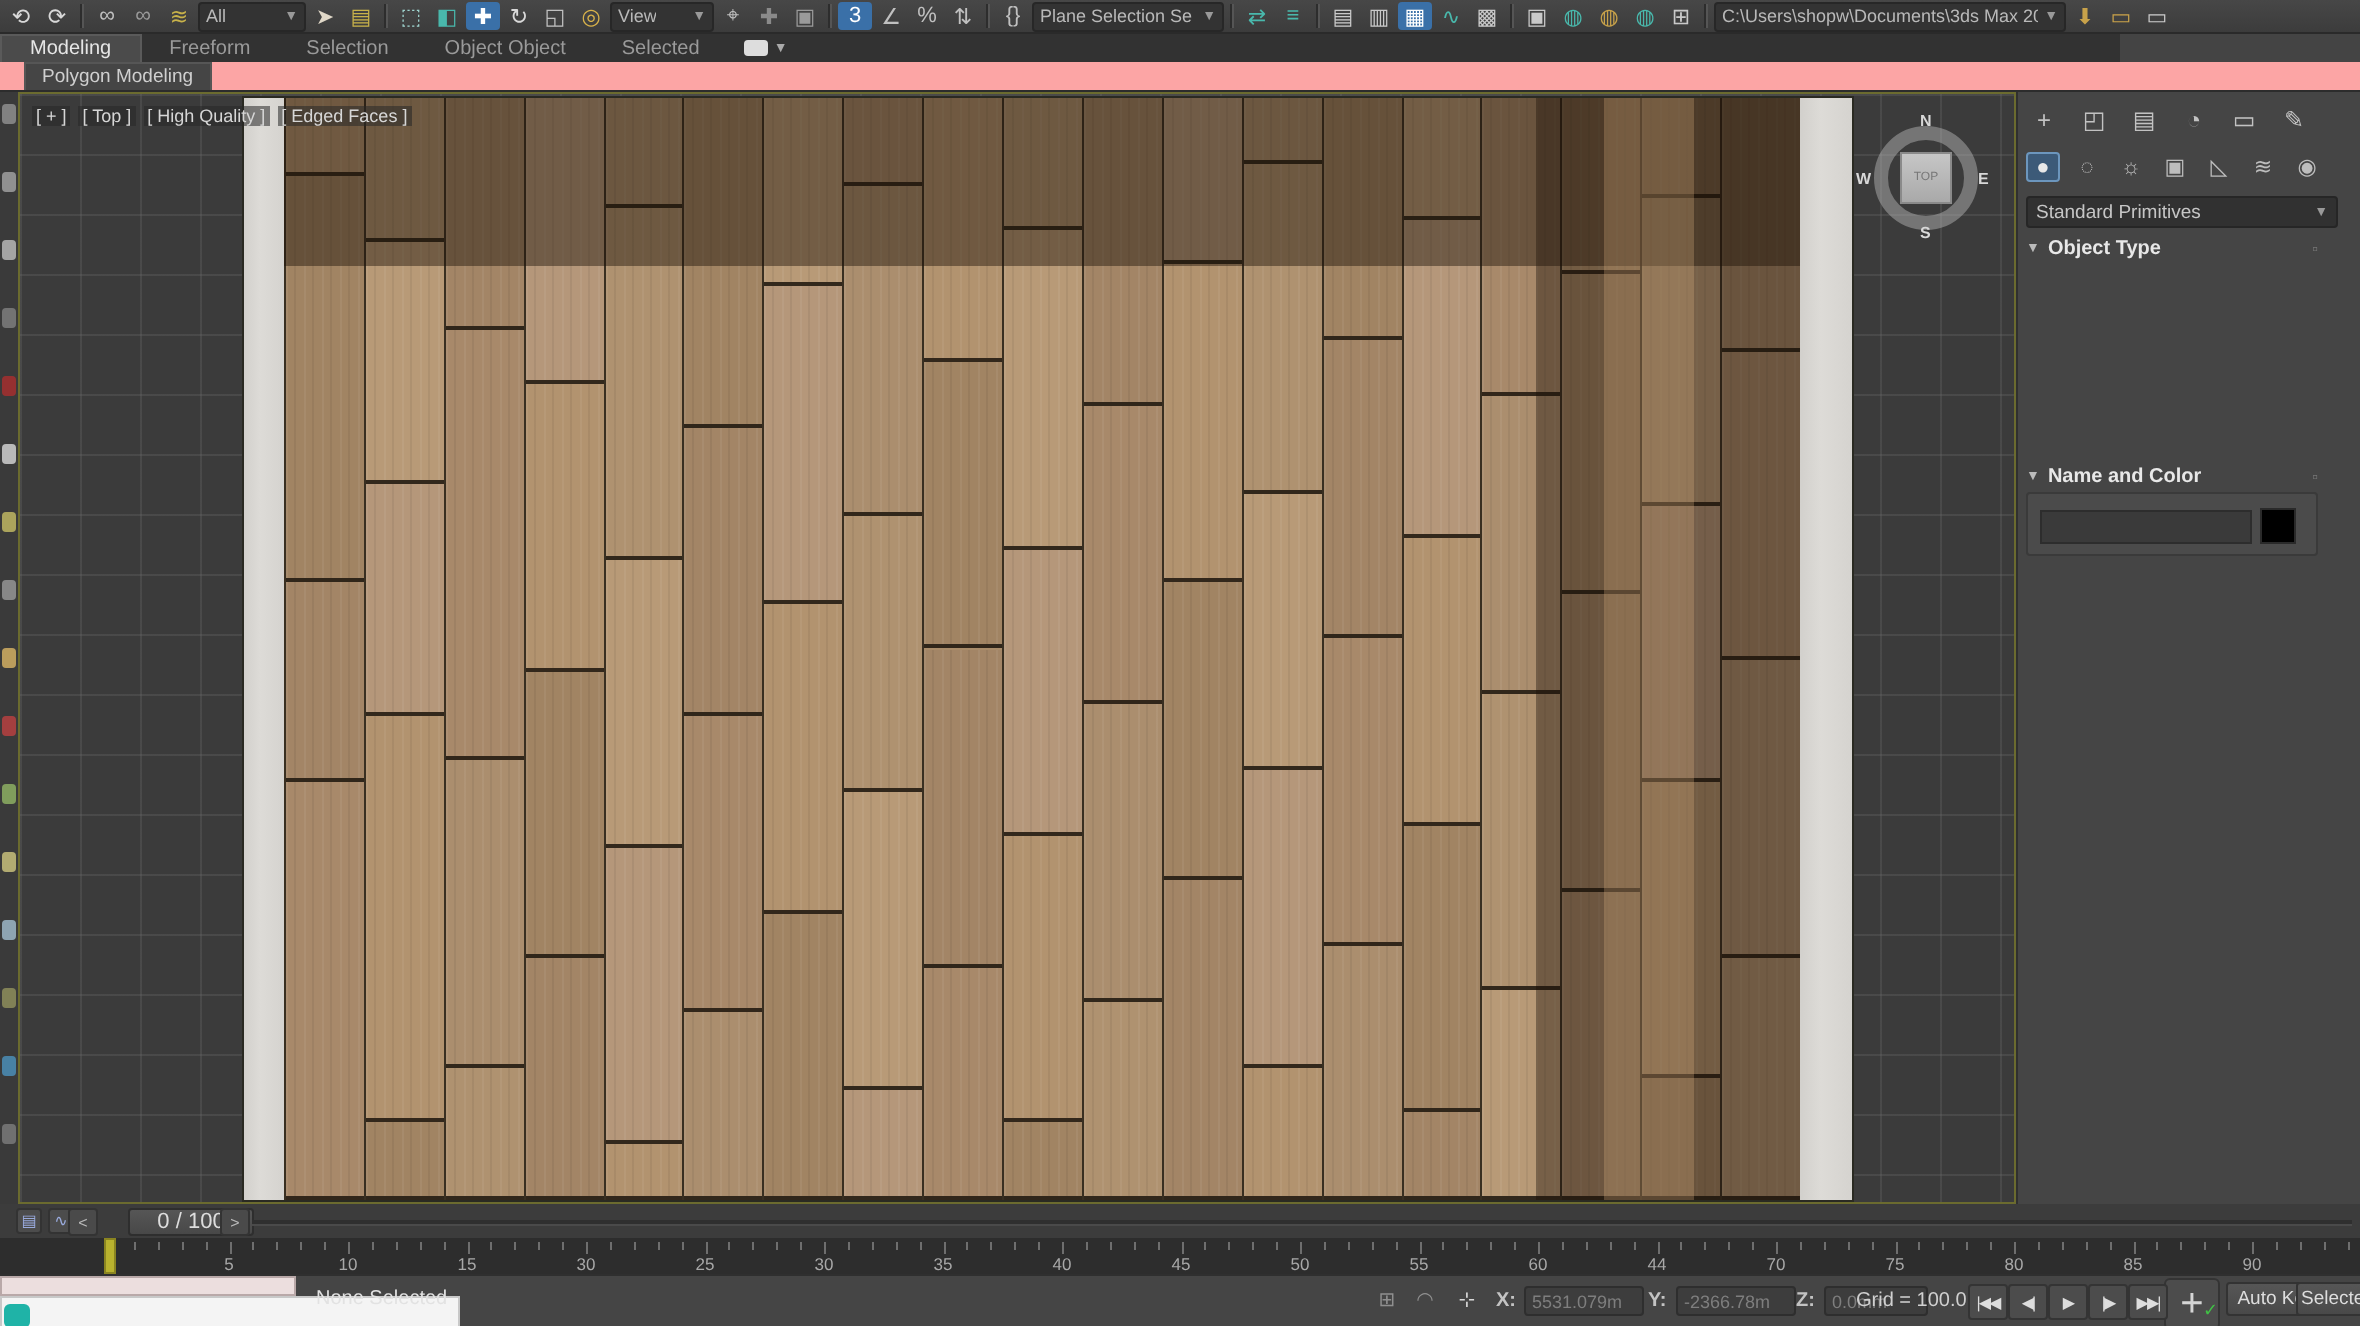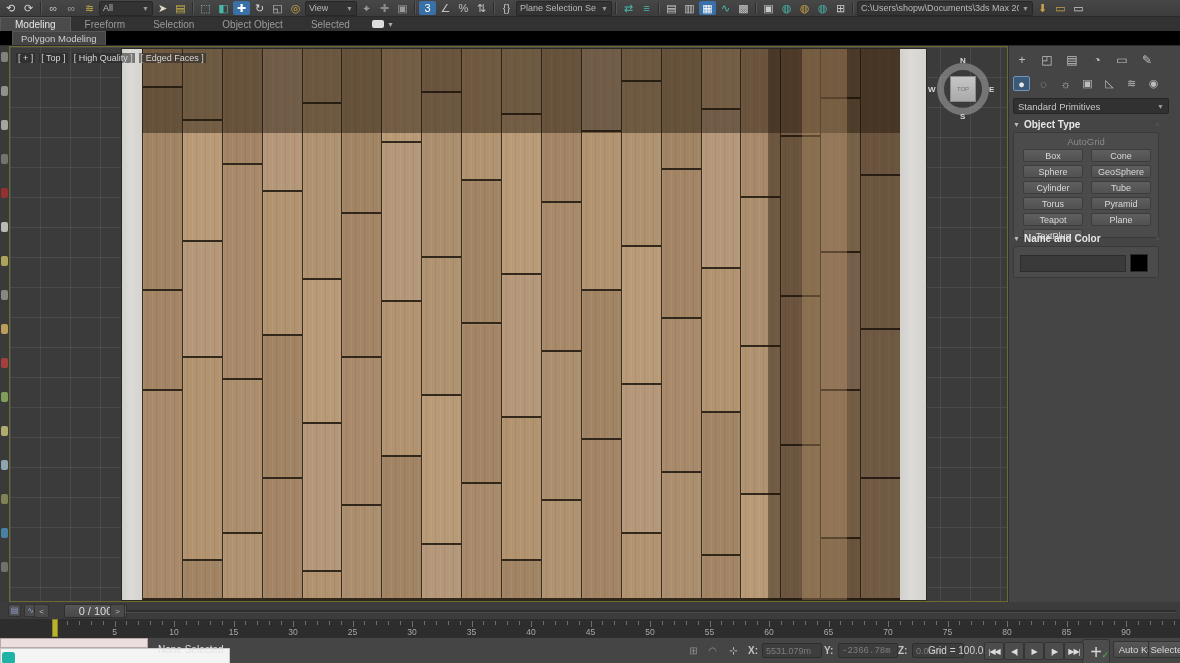--- a/index.html
+++ b/index.html
@@ -8,27 +8,27 @@
   #main-toolbar{position:absolute;left:0;top:0;width:1180px;height:16px;background:linear-gradient(#474747,#3c3c3c);
     border-bottom:1px solid #2a2a2a;display:flex;align-items:center;gap:1px;padding-left:2px;overflow:hidden;}
   .tb-icon{width:17px;height:14px;display:flex;align-items:center;justify-content:center;font-size:11px;color:#c9c9c9;
     border-radius:2px;flex:0 0 auto;}
   .tb-icon.active{background:#3a70a8;color:#fff;}
   .tb-sep{width:1px;height:12px;background:#2d2d2d;border-right:1px solid #555;margin:0 2px;flex:0 0 auto;}
   .tb-dd{height:13px;background:#333;border:1px solid #272727;border-radius:2px;color:#b9b9b9;font-size:9px;
     display:flex;align-items:center;justify-content:space-between;padding:0 3px;flex:0 0 auto;}
   .tb-dd .caret{font-size:7px;color:#999;margin-left:3px;}
   
-  #ribbon-tabs{position:absolute;left:0;top:17px;width:1180px;height:14px;background:#323232;display:flex;align-items:stretch;}
+  #ribbon-tabs{position:absolute;left:0;top:17px;width:1060px;height:14px;background:#323232;display:flex;align-items:stretch;}
   .rtab{font-size:10px;color:#9a9a9a;display:flex;align-items:center;padding:0 14px;}
   .rtab.active{background:#4b4b4b;color:#e6e6e6;border:1px solid #5a5a5a;border-bottom:none;}
   #ribbon-collapse{width:22px;height:10px;margin:2px 0 0 8px;display:flex;align-items:center;gap:3px;}
   #ribbon-collapse .pill{width:14px;height:8px;background:#ddd;border-radius:2px;}
   #ribbon-collapse .caret{font-size:7px;color:#aaa;}
-  #ribbon-sub{position:absolute;left:0;top:31px;width:1180px;height:14px;background:#000000;border-bottom:1px solid #2c2c2c;}
+  #ribbon-sub{position:absolute;left:0;top:31px;width:1180px;height:14px;background:#fca5a5;border-bottom:1px solid #2c2c2c;}
   #polygon-modeling{position:absolute;left:12px;top:0px;height:13px;background:#454545;border:1px solid #565656;
     border-bottom:none;color:#cfcfcf;font-size:9.5px;display:flex;align-items:center;padding:0 8px;}
   
   #left-dock{position:absolute;left:0;top:46px;width:9px;height:556px;background:#3a3a3a;border-right:1px solid #2e2e2e;}
   #left-dock .blob{position:absolute;left:1px;width:7px;height:10px;border-radius:2px;opacity:.9;}
   
   #viewport{position:absolute;left:9px;top:46px;width:999px;height:556px;background:#3b3b3b;border:1px solid #6b6b2f;box-sizing:border-box;
     background-image:linear-gradient(rgba(110,110,110,.28) 1px,transparent 1px),linear-gradient(90deg,rgba(110,110,110,.28) 1px,transparent 1px);
     background-size:30px 30px;overflow:hidden;}
   #vp-label{position:absolute;left:6px;top:6px;z-index:30;font-size:9px;color:#d6d6d6;display:flex;gap:4px;}
@@ -376,36 +376,20 @@
       <div class="cp-cat">◉</div>
     </div>
   <div id="cp-dd">
     <span>Standard Primitives</span>
     <span class="caret" style="font-size:7px;color:#999;">▼</span>
   </div>
   <div class="rollout-h" style="top:72px;">
     <span class="arr">▼</span>
     <span>Object Type</span>
     <span class="pin">▫</span>
-  </div>
-  <div id="rollout-ot-body">
-    <div id="autogrid">AutoGrid</div>
-    <div id="ot-grid">
-        <div class="ot-btn">Box</div>
-        <div class="ot-btn">Cone</div>
-        <div class="ot-btn">Sphere</div>
-        <div class="ot-btn">GeoSphere</div>
-        <div class="ot-btn">Cylinder</div>
-        <div class="ot-btn">Tube</div>
-        <div class="ot-btn">Torus</div>
-        <div class="ot-btn">Pyramid</div>
-        <div class="ot-btn">Teapot</div>
-        <div class="ot-btn">Plane</div>
-        <div class="ot-btn">TextPlus</div>
-      </div>
   </div>
   <div class="rollout-h" style="top:186px;">
     <span class="arr">▼</span>
     <span>Name and Color</span>
     <span class="pin">▫</span>
   </div>
   <div id="rollout-nc-body">
     <div id="name-field"></div>
     <div id="color-swatch"></div>
   </div>
@@ -494,21 +478,21 @@
     <div class="tick" style="left: 733.3px; height: 4px;"></div>
     <div class="tick" style="left: 745.2px; height: 4px;"></div>
     <div class="tick" style="left: 757.1px; height: 4px;"></div>
     <div class="tick" style="left: 769px; height: 6px;"></div>
     <div class="tick-label" style="left: 769px;">60</div>
     <div class="tick" style="left: 780.9px; height: 4px;"></div>
     <div class="tick" style="left: 792.8px; height: 4px;"></div>
     <div class="tick" style="left: 804.7px; height: 4px;"></div>
     <div class="tick" style="left: 816.6px; height: 4px;"></div>
     <div class="tick" style="left: 828.5px; height: 6px;"></div>
-    <div class="tick-label" style="left: 828.5px;">65</div>
+    <div class="tick-label" style="left: 828.5px;">44</div>
     <div class="tick" style="left: 840.4px; height: 4px;"></div>
     <div class="tick" style="left: 852.3px; height: 4px;"></div>
     <div class="tick" style="left: 864.2px; height: 4px;"></div>
     <div class="tick" style="left: 876.1px; height: 4px;"></div>
     <div class="tick" style="left: 888px; height: 6px;"></div>
     <div class="tick-label" style="left: 888px;">70</div>
     <div class="tick" style="left: 899.9px; height: 4px;"></div>
     <div class="tick" style="left: 911.8px; height: 4px;"></div>
     <div class="tick" style="left: 923.7px; height: 4px;"></div>
     <div class="tick" style="left: 935.6px; height: 4px;"></div>
@@ -545,21 +529,21 @@
   <div id="maxscript-icon"></div>
   <div id="sel-status">None Selected</div>
 
   <div class="sb-ico" style="left:686px;">⊞</div>
   <div class="sb-ico" style="left:705px;">◠</div>
   <div class="sb-ico" style="left:726px;color:#d8d8d8;">⊹</div>
 
   <span class="coord-label" style="left:748px;">X:</span>
   <div class="coord-field" style="left:762px;width:52px;">5531.079m</div>
   <span class="coord-label" style="left:824px;">Y:</span>
-  <div class="coord-field" style="left:838px;width:52px;font-family:Liberation Mono, monospace;">-2366.78m</div>
+  <div class="coord-field" style="left:838px;width:52px;">-2366.78m</div>
   <span class="coord-label" style="left:898px;">Z:</span>
 
   <div class="coord-field" style="left:911px;width:13px;opacity:0;"></div>
 
   <div class="coord-field" style="left:912px;width:44px;">0.0mm</div>
 
   <div id="grid-readout">Grid = 100.0mm</div>
 
   <div id="pb-cluster"></div>
 

